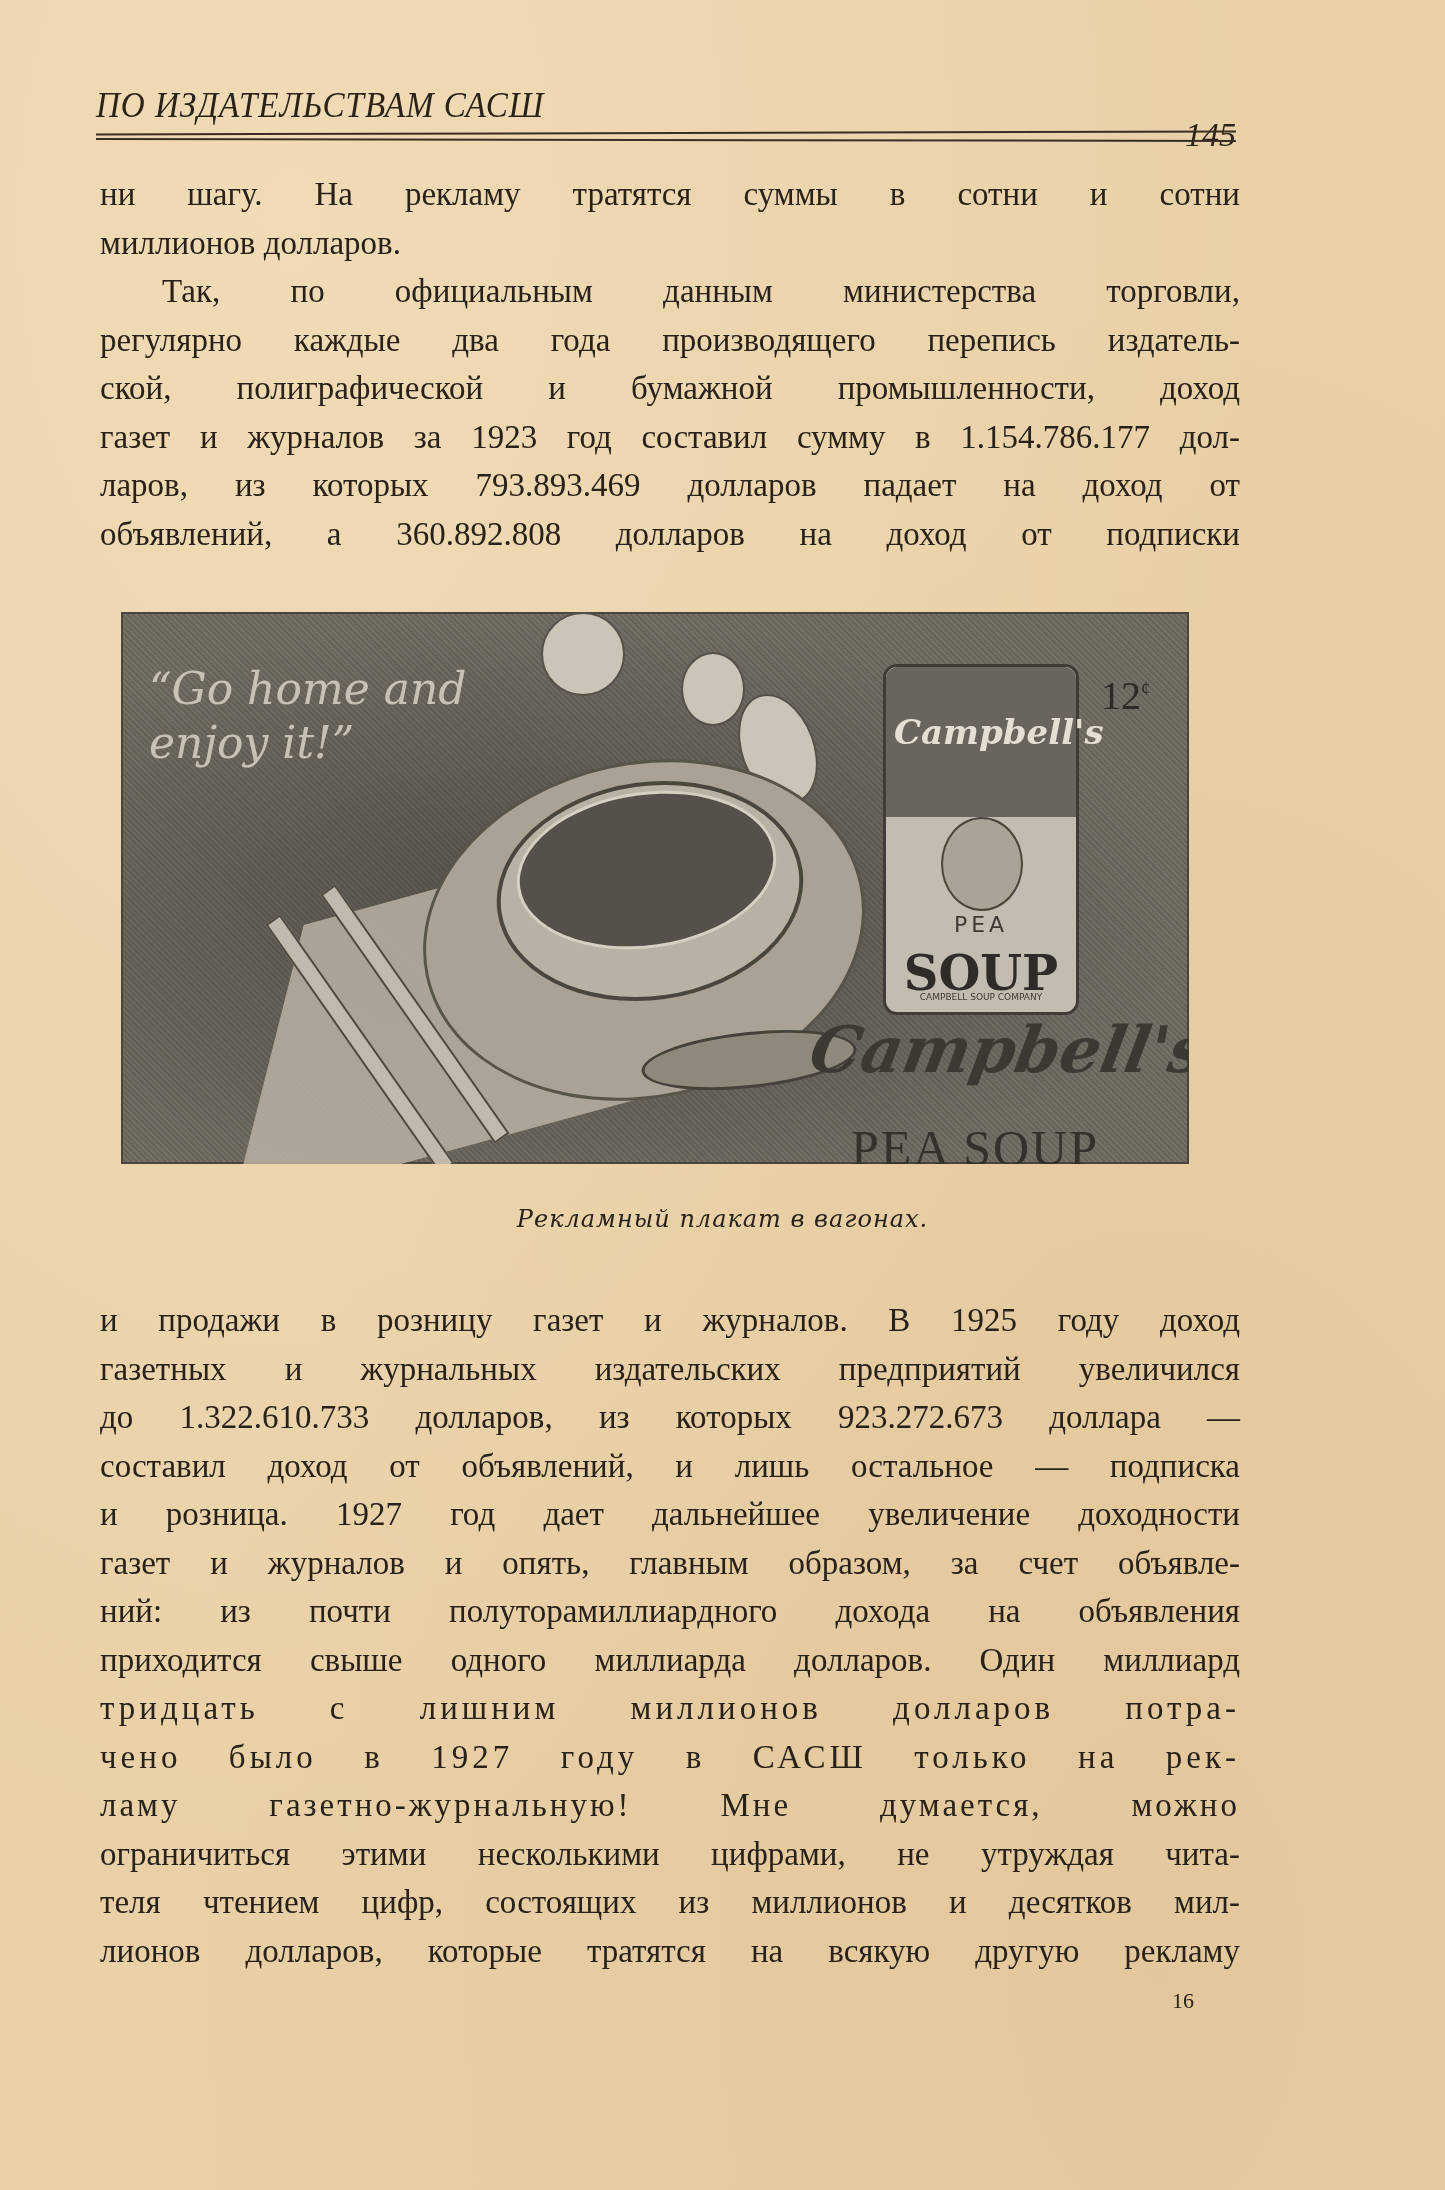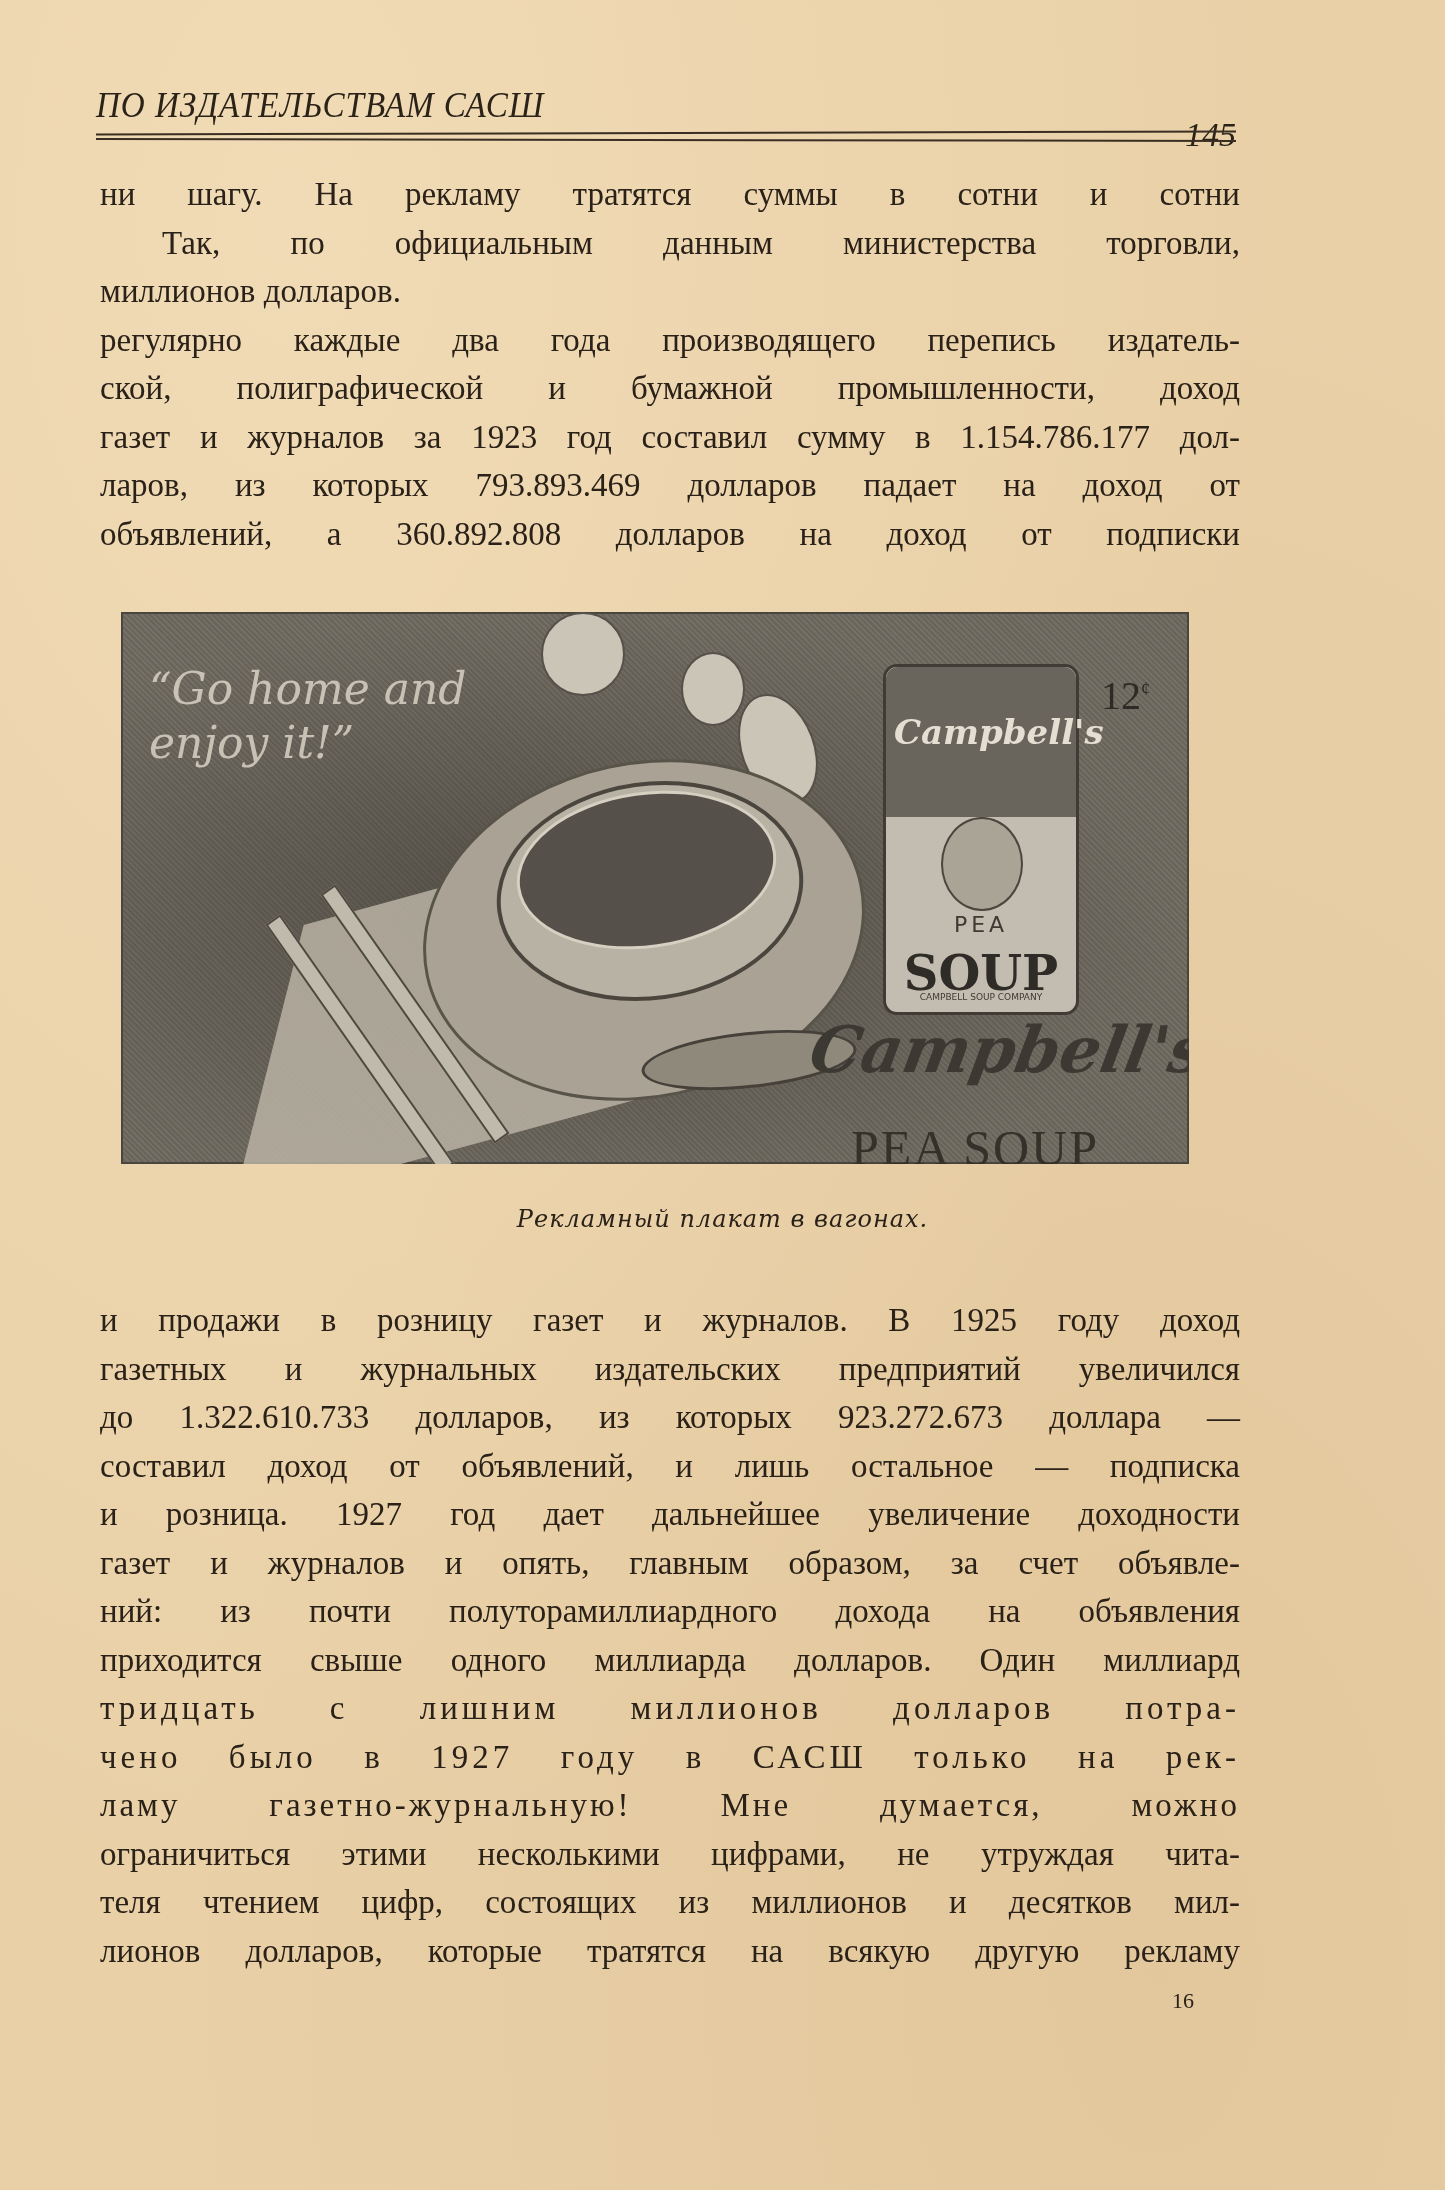--- a/index.html
+++ b/index.html
@@ -139,22 +139,22 @@
 
   <div class="running-head">
     <span class="rh-title">ПО ИЗДАТЕЛЬСТВАМ САСШ</span>
     <span class="rh-num">145</span>
   </div>
   <div class="rule1"></div>
   <div class="rule2"></div>
 
   <div class="text-block upper">
     <span class="line">ни шагу. На рекламу тратятся суммы в сотни и сотни</span>
+    <span class="line last">миллионов долларов.</span>
     <span class="line indent">Так, по официальным данным министерства торговли,</span>
-    <span class="line last">миллионов долларов.</span>
     <span class="line">регулярно каждые два года производящего перепись издатель-</span>
     <span class="line">ской, полиграфической и бумажной промышленности, доход</span>
     <span class="line">газет и журналов за 1923 год составил сумму в 1.154.786.177 дол-</span>
     <span class="line">ларов, из которых 793.893.469 долларов падает на доход от</span>
     <span class="line">объявлений, а 360.892.808 долларов на доход от подписки</span>
   </div>
 
   <div class="poster">
     <div class="flower a"></div>
     <div class="flower b"></div>

